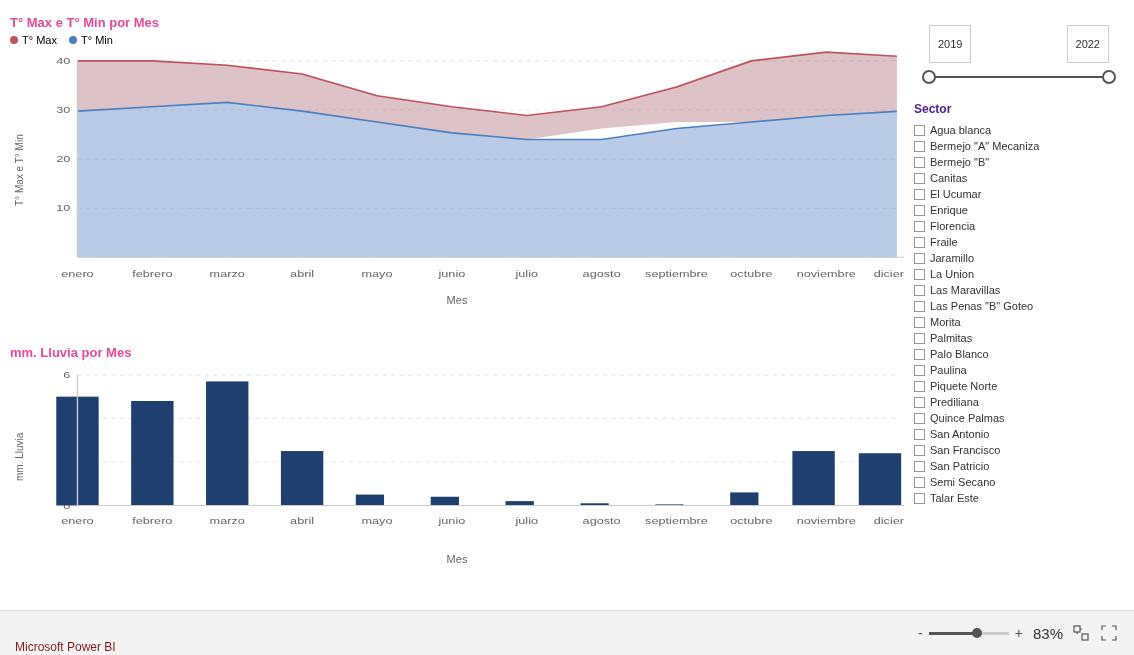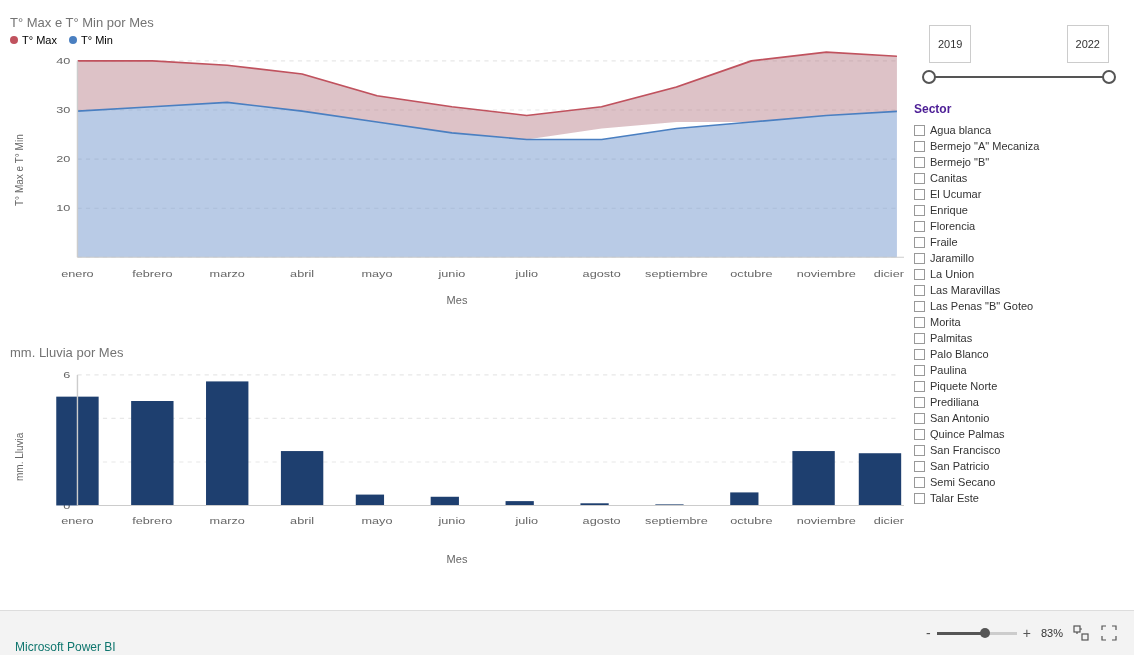--- a/index.html
+++ b/index.html
@@ -28,22 +28,22 @@
 
     
     .top-chart-container {
       position: relative;
       height: 320px;
       margin-bottom: 10px;
     }
 
     .chart-title {
       font-size: 13px;
-      font-weight: 400;
-      color: #737373;
+      font-weight: 700;
+      color: #ec4899;
       margin-bottom: 4px;
     }
 
     .legend {
       display: flex;
       gap: 12px;
       font-size: 11px;
       margin-bottom: 4px;
     }
 
@@ -201,21 +201,21 @@
       padding: 0 15px;
     }
 
     .footer-left {
       display: flex;
       align-items: center;
       gap: 6px;
     }
 
     .footer-link {
-      color: #0f766e;
+      color: #7f1d1d;
       font-size: 12px;
       text-decoration: none;
       margin-top: 28px;
     }
 
     .footer-right {
       display: flex;
       align-items: center;
       gap: 8px;
     }
@@ -506,25 +506,25 @@
           <div class="sector-item">
             <div class="sector-checkbox"></div>
             <span>Piquete Norte</span>
           </div>
           <div class="sector-item">
             <div class="sector-checkbox"></div>
             <span>Prediliana</span>
           </div>
           <div class="sector-item">
             <div class="sector-checkbox"></div>
+            <span>Quince Palmas</span>
+          </div>
+          <div class="sector-item">
+            <div class="sector-checkbox"></div>
             <span>San Antonio</span>
-          </div>
-          <div class="sector-item">
-            <div class="sector-checkbox"></div>
-            <span>Quince Palmas</span>
           </div>
           <div class="sector-item">
             <div class="sector-checkbox"></div>
             <span>San Francisco</span>
           </div>
           <div class="sector-item">
             <div class="sector-checkbox"></div>
             <span>San Patricio</span>
           </div>
           <div class="sector-item">
@@ -546,21 +546,21 @@
     <a href="#" class="footer-link">Microsoft Power BI</a>
   </div>
   <div class="footer-right">
     <div class="zoom-controls">
       <span style="cursor:pointer; font-size:14px; color:#555;">-</span>
       <div style="position:relative; width:80px; height:3px; background:#ccc;">
         <div style="height:100%; width:60%; background:#555;"></div>
         <div style="width:10px;height:10px;border-radius:50%;background:#555;position:absolute;top:-3.5px;left:60%;transform:translateX(-50%);"></div>
       </div>
       <span style="cursor:pointer; font-size:14px; color:#555;">+</span>
-      <span style="font-size:11px;color:#333;margin-left:4px;">83%</span>
+      <span style="font-size:15px;color:#333;margin-left:4px;">83%</span>
     </div>
     <div class="icon-btn" title="Fit to page">
       <svg width="16" height="16" viewBox="0 0 16 16">
           <rect x="1" y="1" width="6" height="6" fill="none" stroke="#555" stroke-width="1.2"></rect>
           <rect x="9" y="9" width="6" height="6" fill="none" stroke="#555" stroke-width="1.2"></rect>
           <line x1="7" y1="4" x2="9" y2="4" stroke="#555" stroke-width="1.2"></line>
           <line x1="4" y1="7" x2="4" y2="9" stroke="#555" stroke-width="1.2"></line>
         </svg>
     </div>
     <div class="icon-btn" title="Fullscreen">

